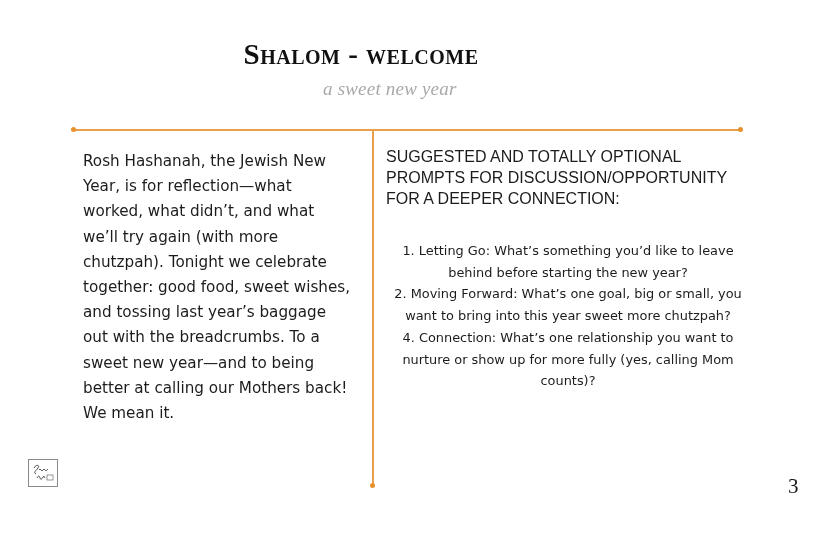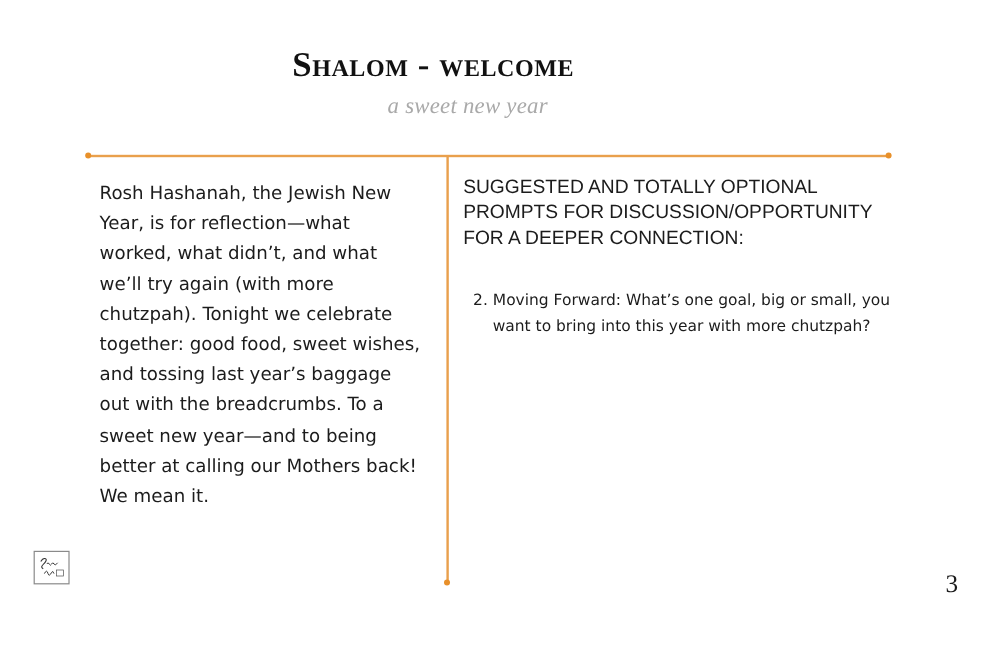--- a/index.html
+++ b/index.html
@@ -133,22 +133,30 @@
 <div class="dot" style="left:738px; top:127px;"></div>
 <div class="vline"></div>
 <div class="dot" style="left:370px; top:483px;"></div>
 
 <p class="left-text">Rosh Hashanah, the Jewish New Year, is for reflection—what worked, what didn’t, and what we’ll try again (with more chutzpah). Tonight we celebrate together: good food, sweet wishes, and tossing last year’s baggage out with the breadcrumbs. To a sweet new year—and to being better at calling our Mothers back! We mean it.</p>
 
 <p class="prompts-heading">Suggested and totally optional prompts for discussion/opportunity for a deeper connection:</p>
 
 <ol class="prompts">
   <li>
+    <span>1.</span>
+    <span>Letting Go: What’s something you’d like to leave behind before starting the new year?</span>
+  </li>
+  <li>
     <span>2.</span>
-    <span>Moving Forward: What’s one goal, big or small, you want to bring into this year with more chutzpah?</span>
+    <span>Moving Forward: What’s one goal, big or small, you want to bring into this year sweet more chutzpah?</span>
+  </li>
+  <li>
+    <span>4.</span>
+    <span>Connection: What’s one relationship you want to nurture or show up for more fully (yes, calling Mom counts)?</span>
   </li>
 </ol>
 
 <div class="logo">
   <svg width="28" height="26" viewBox="0 0 28 26">
     <path d="M5 8 C7 4, 11 5, 9 8 C7 11, 4 12, 7 14" fill="none" stroke="#333" stroke-width="0.9"></path>
     <path d="M10 10 q1 -2 2 0 q1 2 2 0 q1 -2 2 0 q1 2 3 -1" fill="none" stroke="#333" stroke-width="0.8"></path>
     <path d="M8 18 q2 -4 3 0 q1 3 3 -1 q1 -2 2 1" fill="none" stroke="#333" stroke-width="0.8"></path>
     <rect x="18" y="15" width="6" height="5" fill="none" stroke="#555" stroke-width="0.6"></rect>
   </svg>

